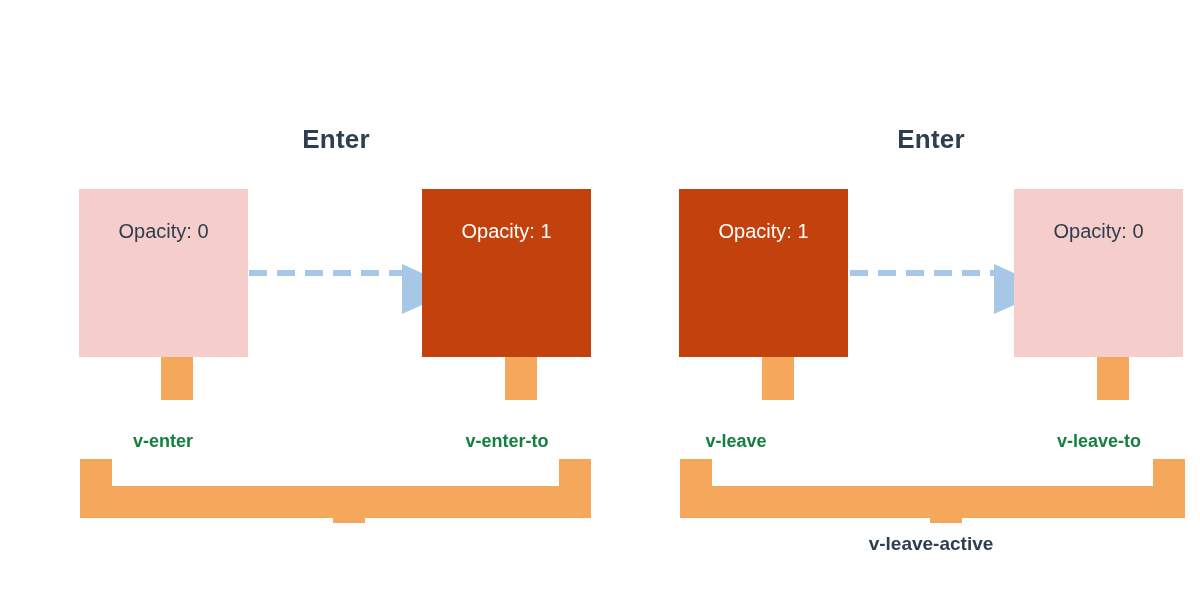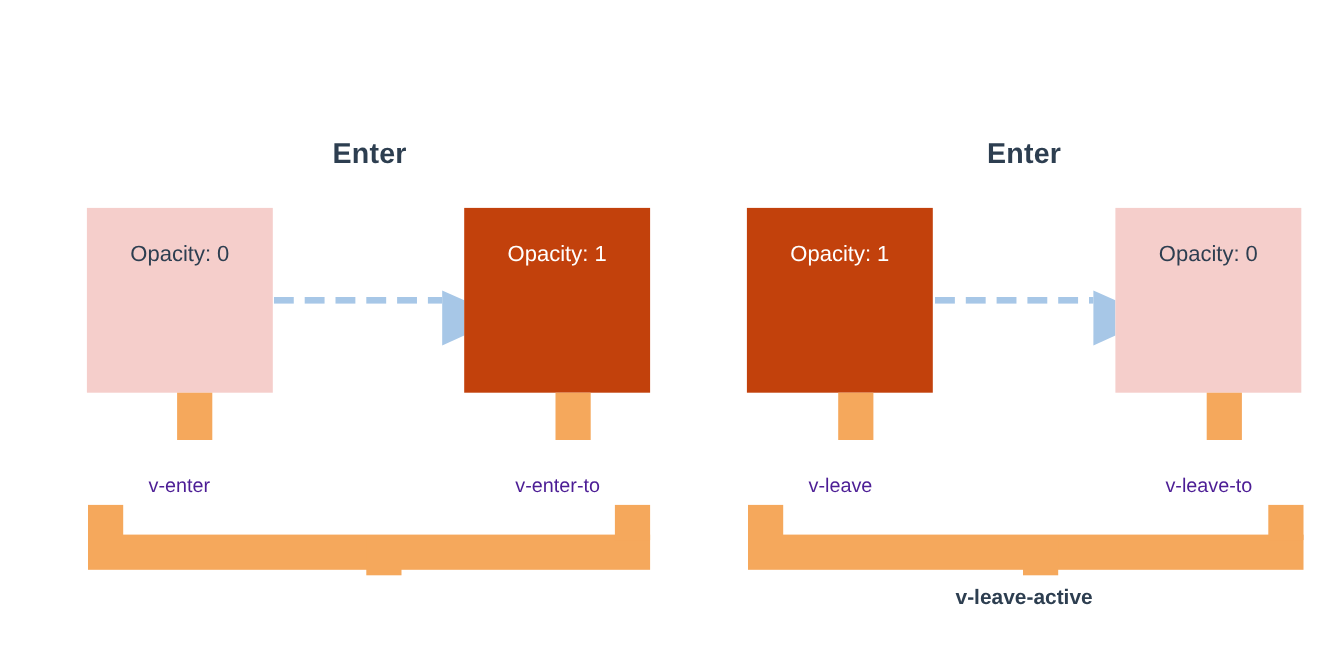--- a/index.html
+++ b/index.html
@@ -99,28 +99,28 @@
   .tick-e1 { left: 129px;  }
   .tick-e2 { left: 473px;  }
   .tick-l1 { left: 730px;  }
   .tick-l2 { left: 1065px; }
 
   
   .class-label {
     position: absolute;
     top: 383px;
     font-size: 18px;
-    font-weight: normal;
-    color: #4c1d95;
+    font-weight: bold;
+    color: #15803d;
     text-align: center;
     white-space: nowrap;
   }
   .lbl-e1 { left: 31px;  width: 200px; }
   .lbl-e2 { left: 375px; width: 200px; }
-  .lbl-l1 { left: 632px; width: 200px; }
+  .lbl-l1 { left: 604px; width: 200px; }
   .lbl-l2 { left: 967px; width: 200px; }
 
   
   .bracket {
     position: absolute;
     top: 427px;
     height: 37px;
   }
   .bracket .b-bar {
     position: absolute;

